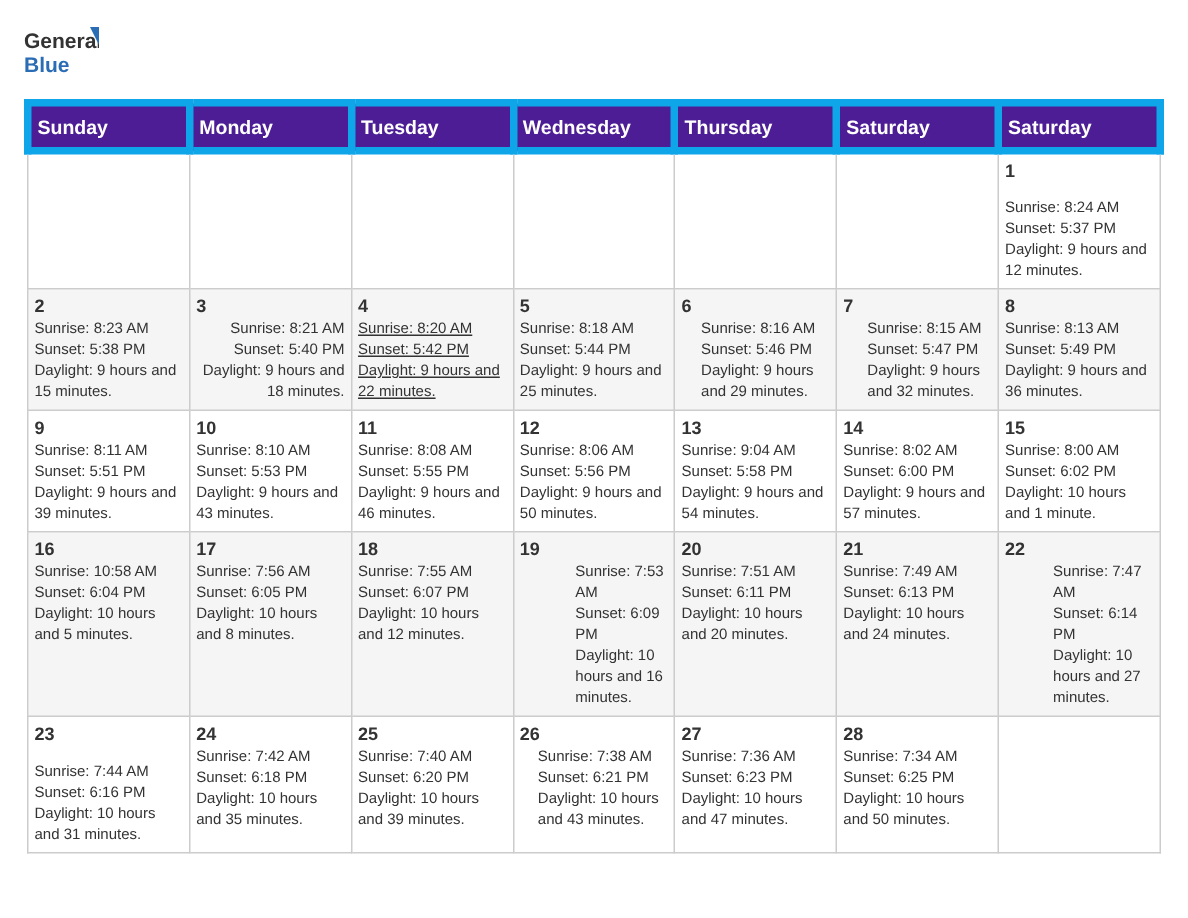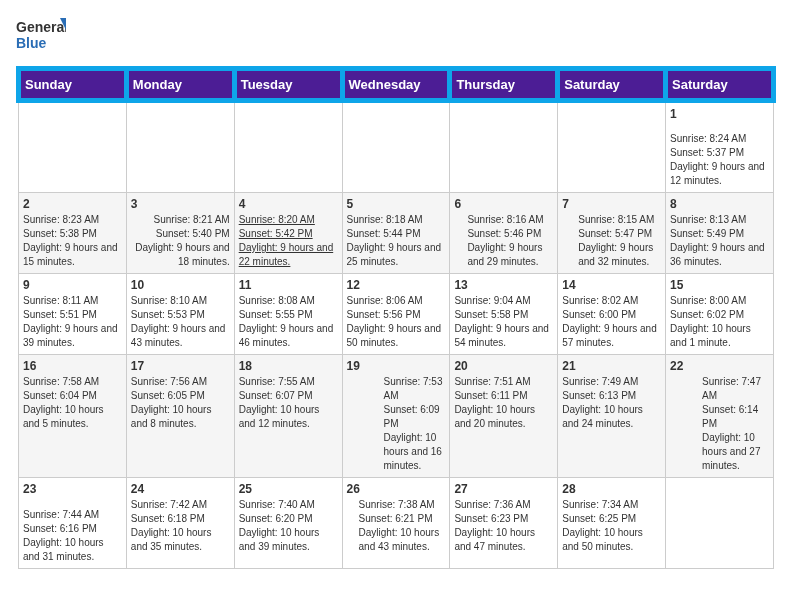--- a/index.html
+++ b/index.html
@@ -202,21 +202,21 @@
         <td>
           <span class="day-number">15</span>
           <div class="day-info" style="white-space: pre-line;">Sunrise: 8:00 AM
 Sunset: 6:02 PM
 Daylight: 10 hours and 1 minute.</div>
         </td>
       </tr>
       <tr>
         <td>
           <span class="day-number">16</span>
-          <div class="day-info" style="white-space: pre-line;">Sunrise: 7:58 AM
+          <div class="day-info" style="white-space: pre-line;">Sunrise: 10:58 AM
 Sunset: 6:04 PM
 Daylight: 10 hours and 5 minutes.</div>
         </td>
         <td>
           <span class="day-number">17</span>
           <div class="day-info" style="white-space: pre-line;">Sunrise: 7:56 AM
 Sunset: 6:05 PM
 Daylight: 10 hours and 8 minutes.</div>
         </td>
         <td>

